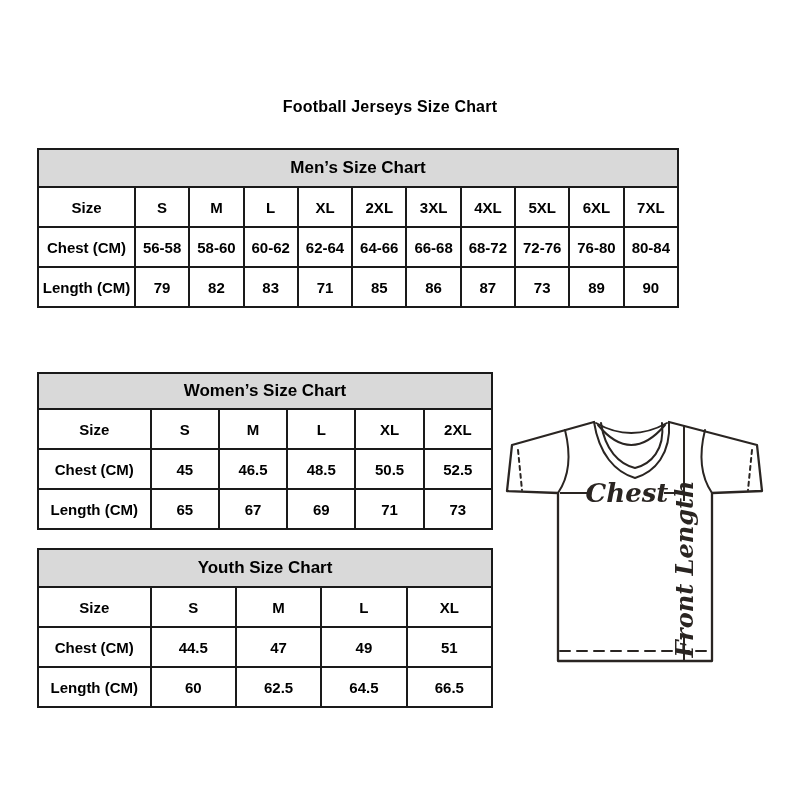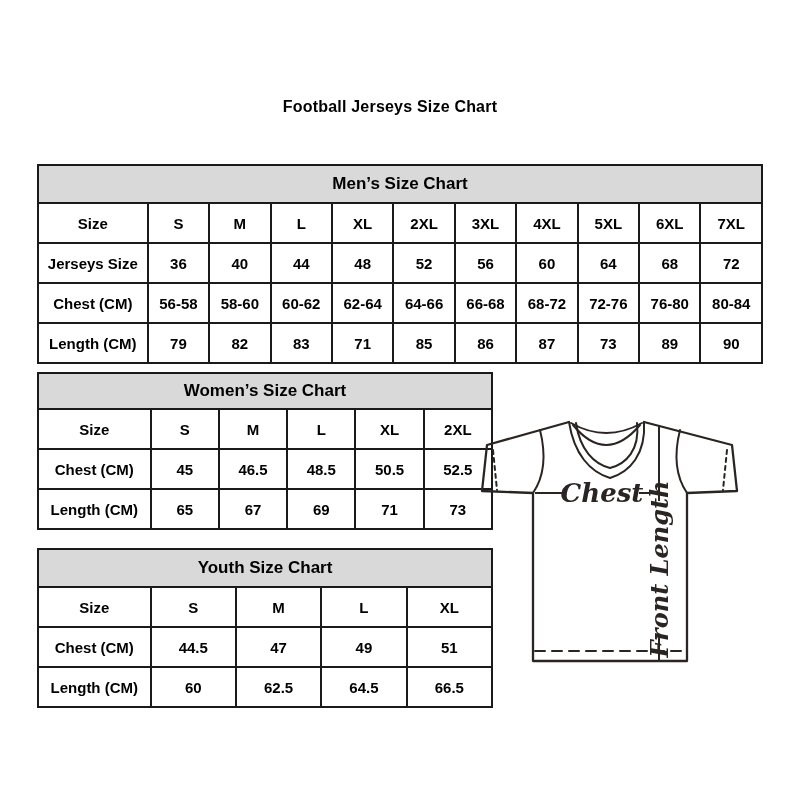--- a/index.html
+++ b/index.html
@@ -18,24 +18,24 @@
   }
   table.tbl td{
     border:2px solid #1a1a1a;text-align:center;vertical-align:middle;
     font-weight:bold;font-size:15px;color:#000;padding:0;overflow:hidden;
     white-space:nowrap;
   }
   table.tbl td.hdrcell{background:#d9d9d9;font-size:17px;}
   tr.hdr{height:38px;}
   tr.datarow{height:40px;margin-top:45px;}
   .womens tr.hdr{height:36px;}
-  .mens{left:37px;top:164px;width:726px;}
+  .mens{left:37px;top:148px;width:642px;}
   .womens{left:37px;top:372px;width:456px;border-radius:29px;}
   .youth{left:37px;top:548px;width:456px;}
-  .jersey-wrap{position:absolute;left:479px;top:410px;width:262px;height:262px;}
+  .jersey-wrap{position:absolute;left:504px;top:410px;width:262px;height:262px;}
   .shirt-line{fill:none;stroke:#2a2522;stroke-width:2.3;stroke-linejoin:round;stroke-linecap:round;}
   .shirt-thin{fill:none;stroke:#2a2522;stroke-width:2;stroke-linejoin:round;stroke-linecap:round;}
   .meas{fill:none;stroke:#2a2522;stroke-width:2;}
   .meas-text{
     font-family:"DejaVu Serif", serif;font-style:italic;font-weight:bold;
     fill:#2a2522;
   }
 </style>
 </head>
 <body>
@@ -69,33 +69,20 @@
         <td>L</td>
         <td>XL</td>
         <td>2XL</td>
         <td>3XL</td>
         <td>4XL</td>
         <td>5XL</td>
         <td>6XL</td>
         <td>7XL</td>
       </tr>
       <tr class="datarow">
-        <td>Jerseys Size</td>
-        <td>36</td>
-        <td>40</td>
-        <td>44</td>
-        <td>48</td>
-        <td>52</td>
-        <td>56</td>
-        <td>60</td>
-        <td>64</td>
-        <td>68</td>
-        <td>72</td>
-      </tr>
-      <tr class="datarow">
         <td>Chest (CM)</td>
         <td>56-58</td>
         <td>58-60</td>
         <td>60-62</td>
         <td>62-64</td>
         <td>64-66</td>
         <td>66-68</td>
         <td>68-72</td>
         <td>72-76</td>
         <td>76-80</td>

